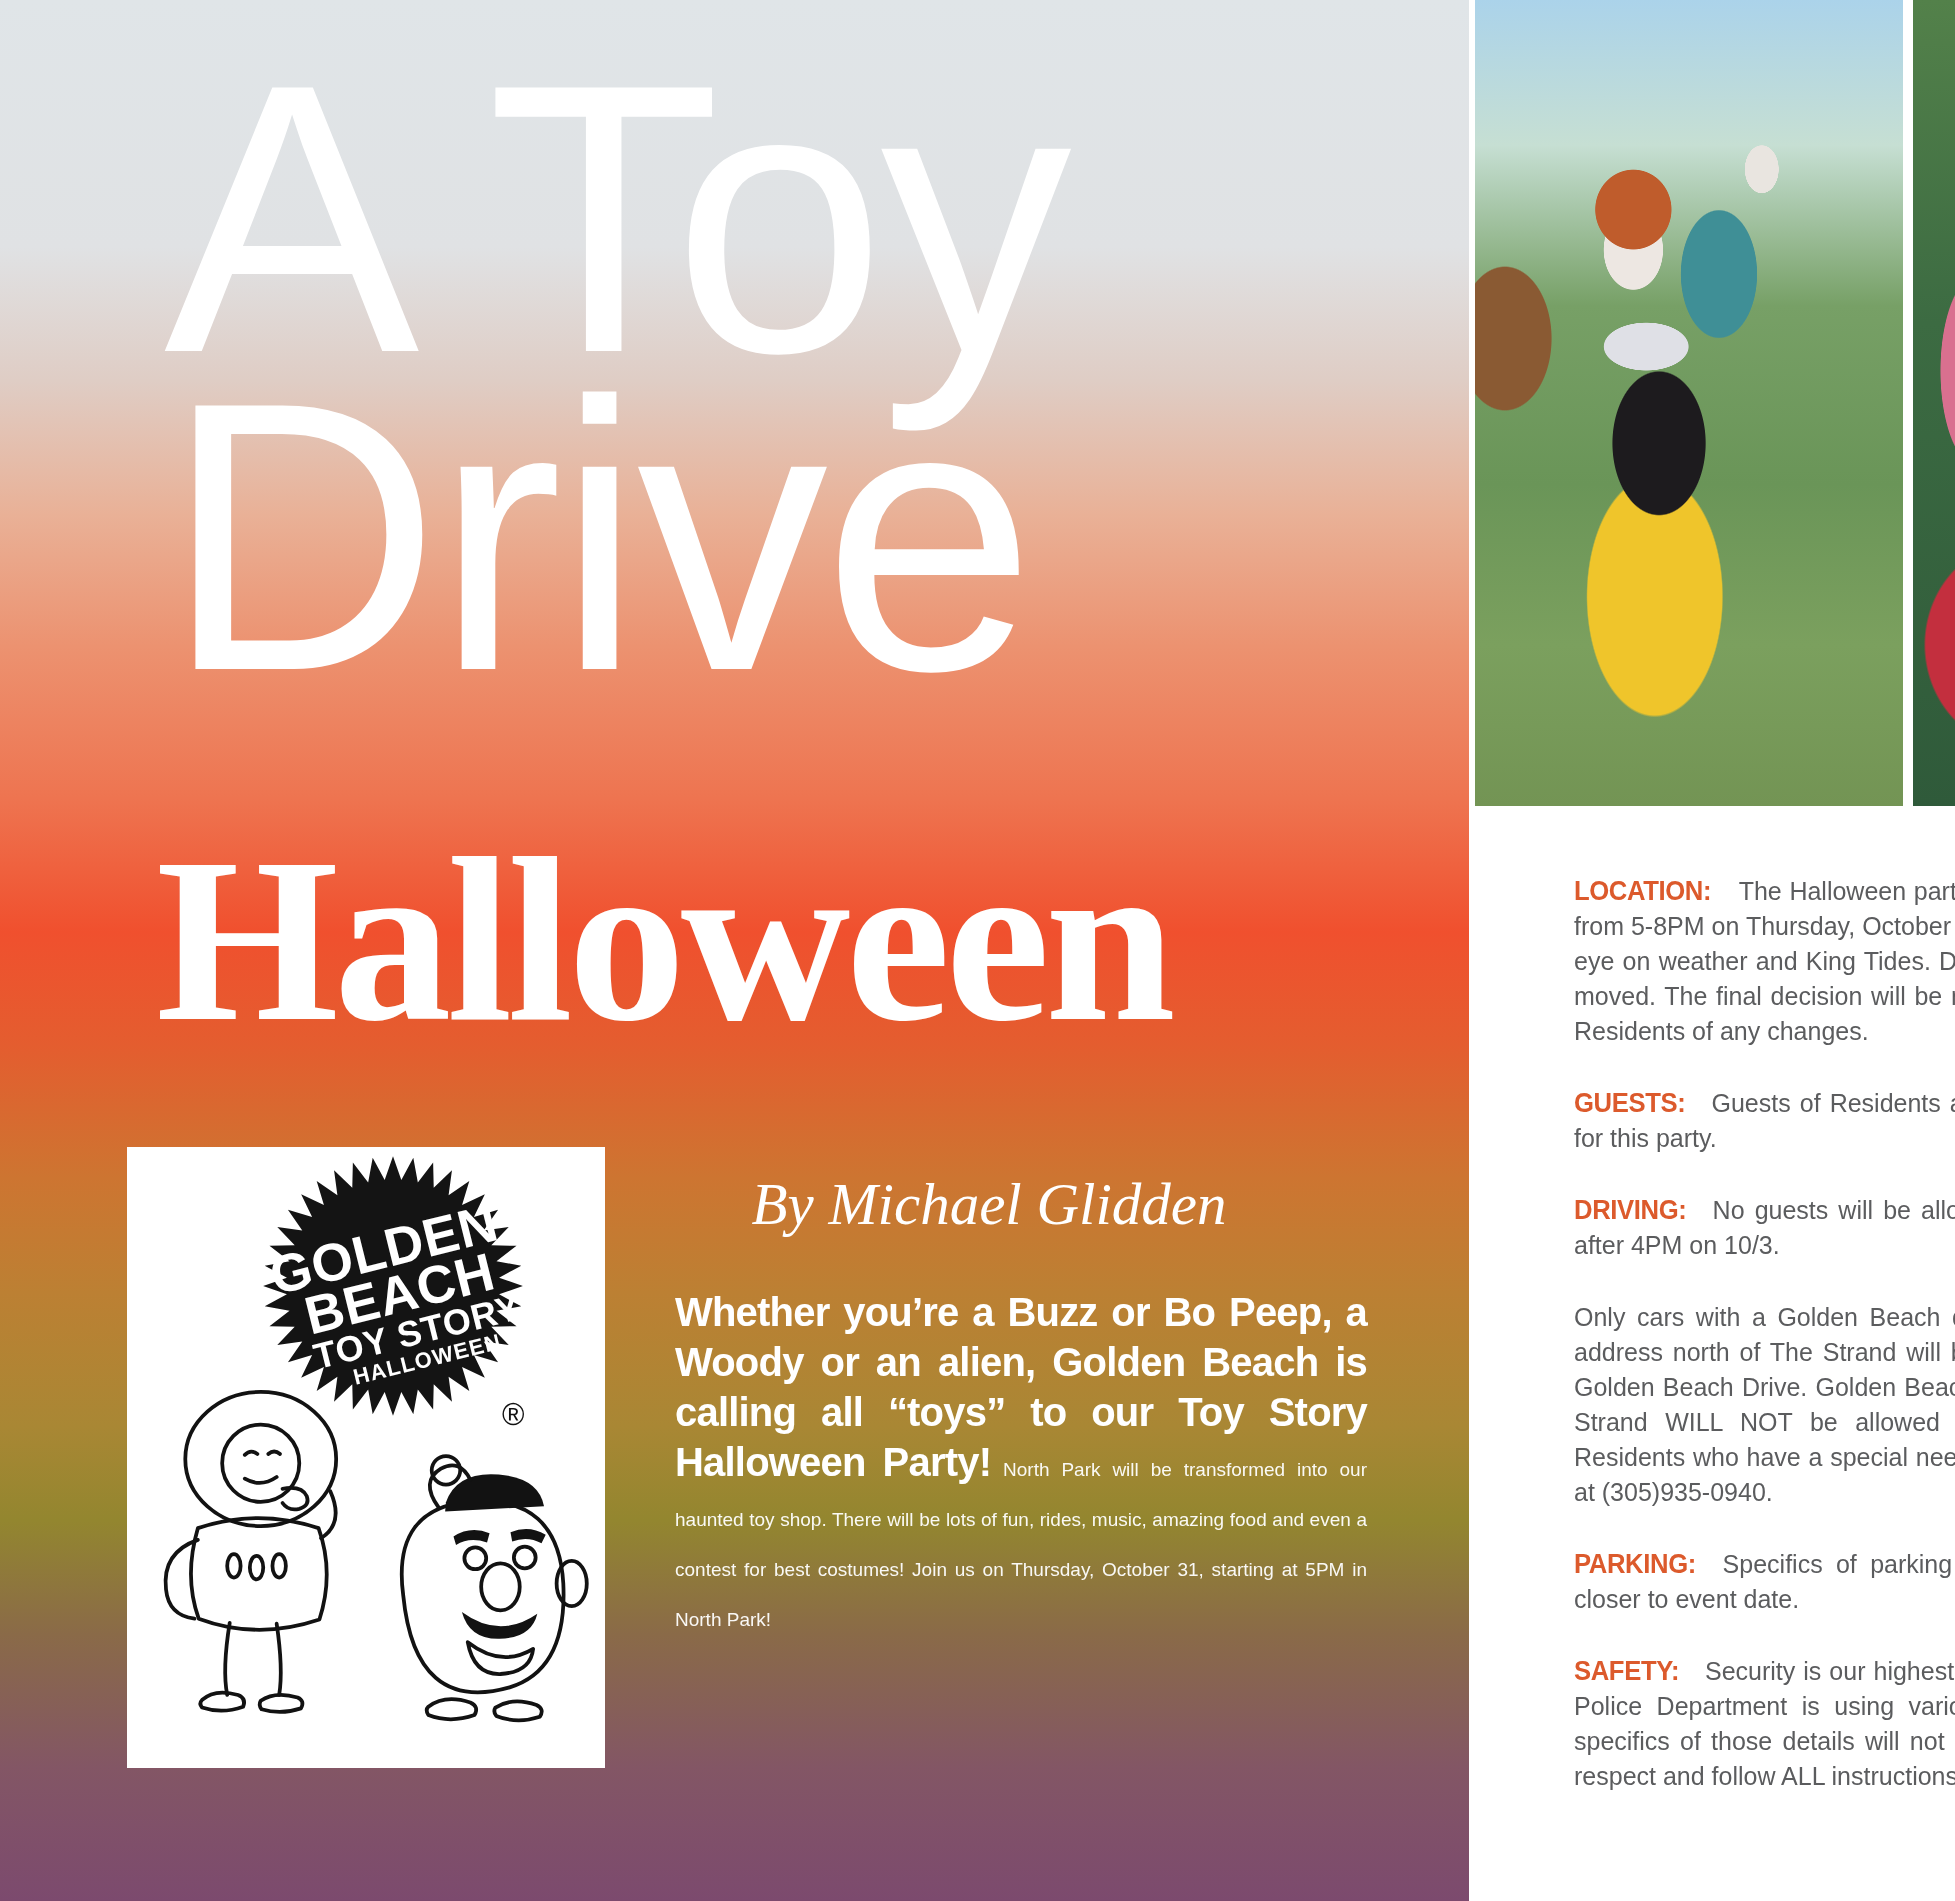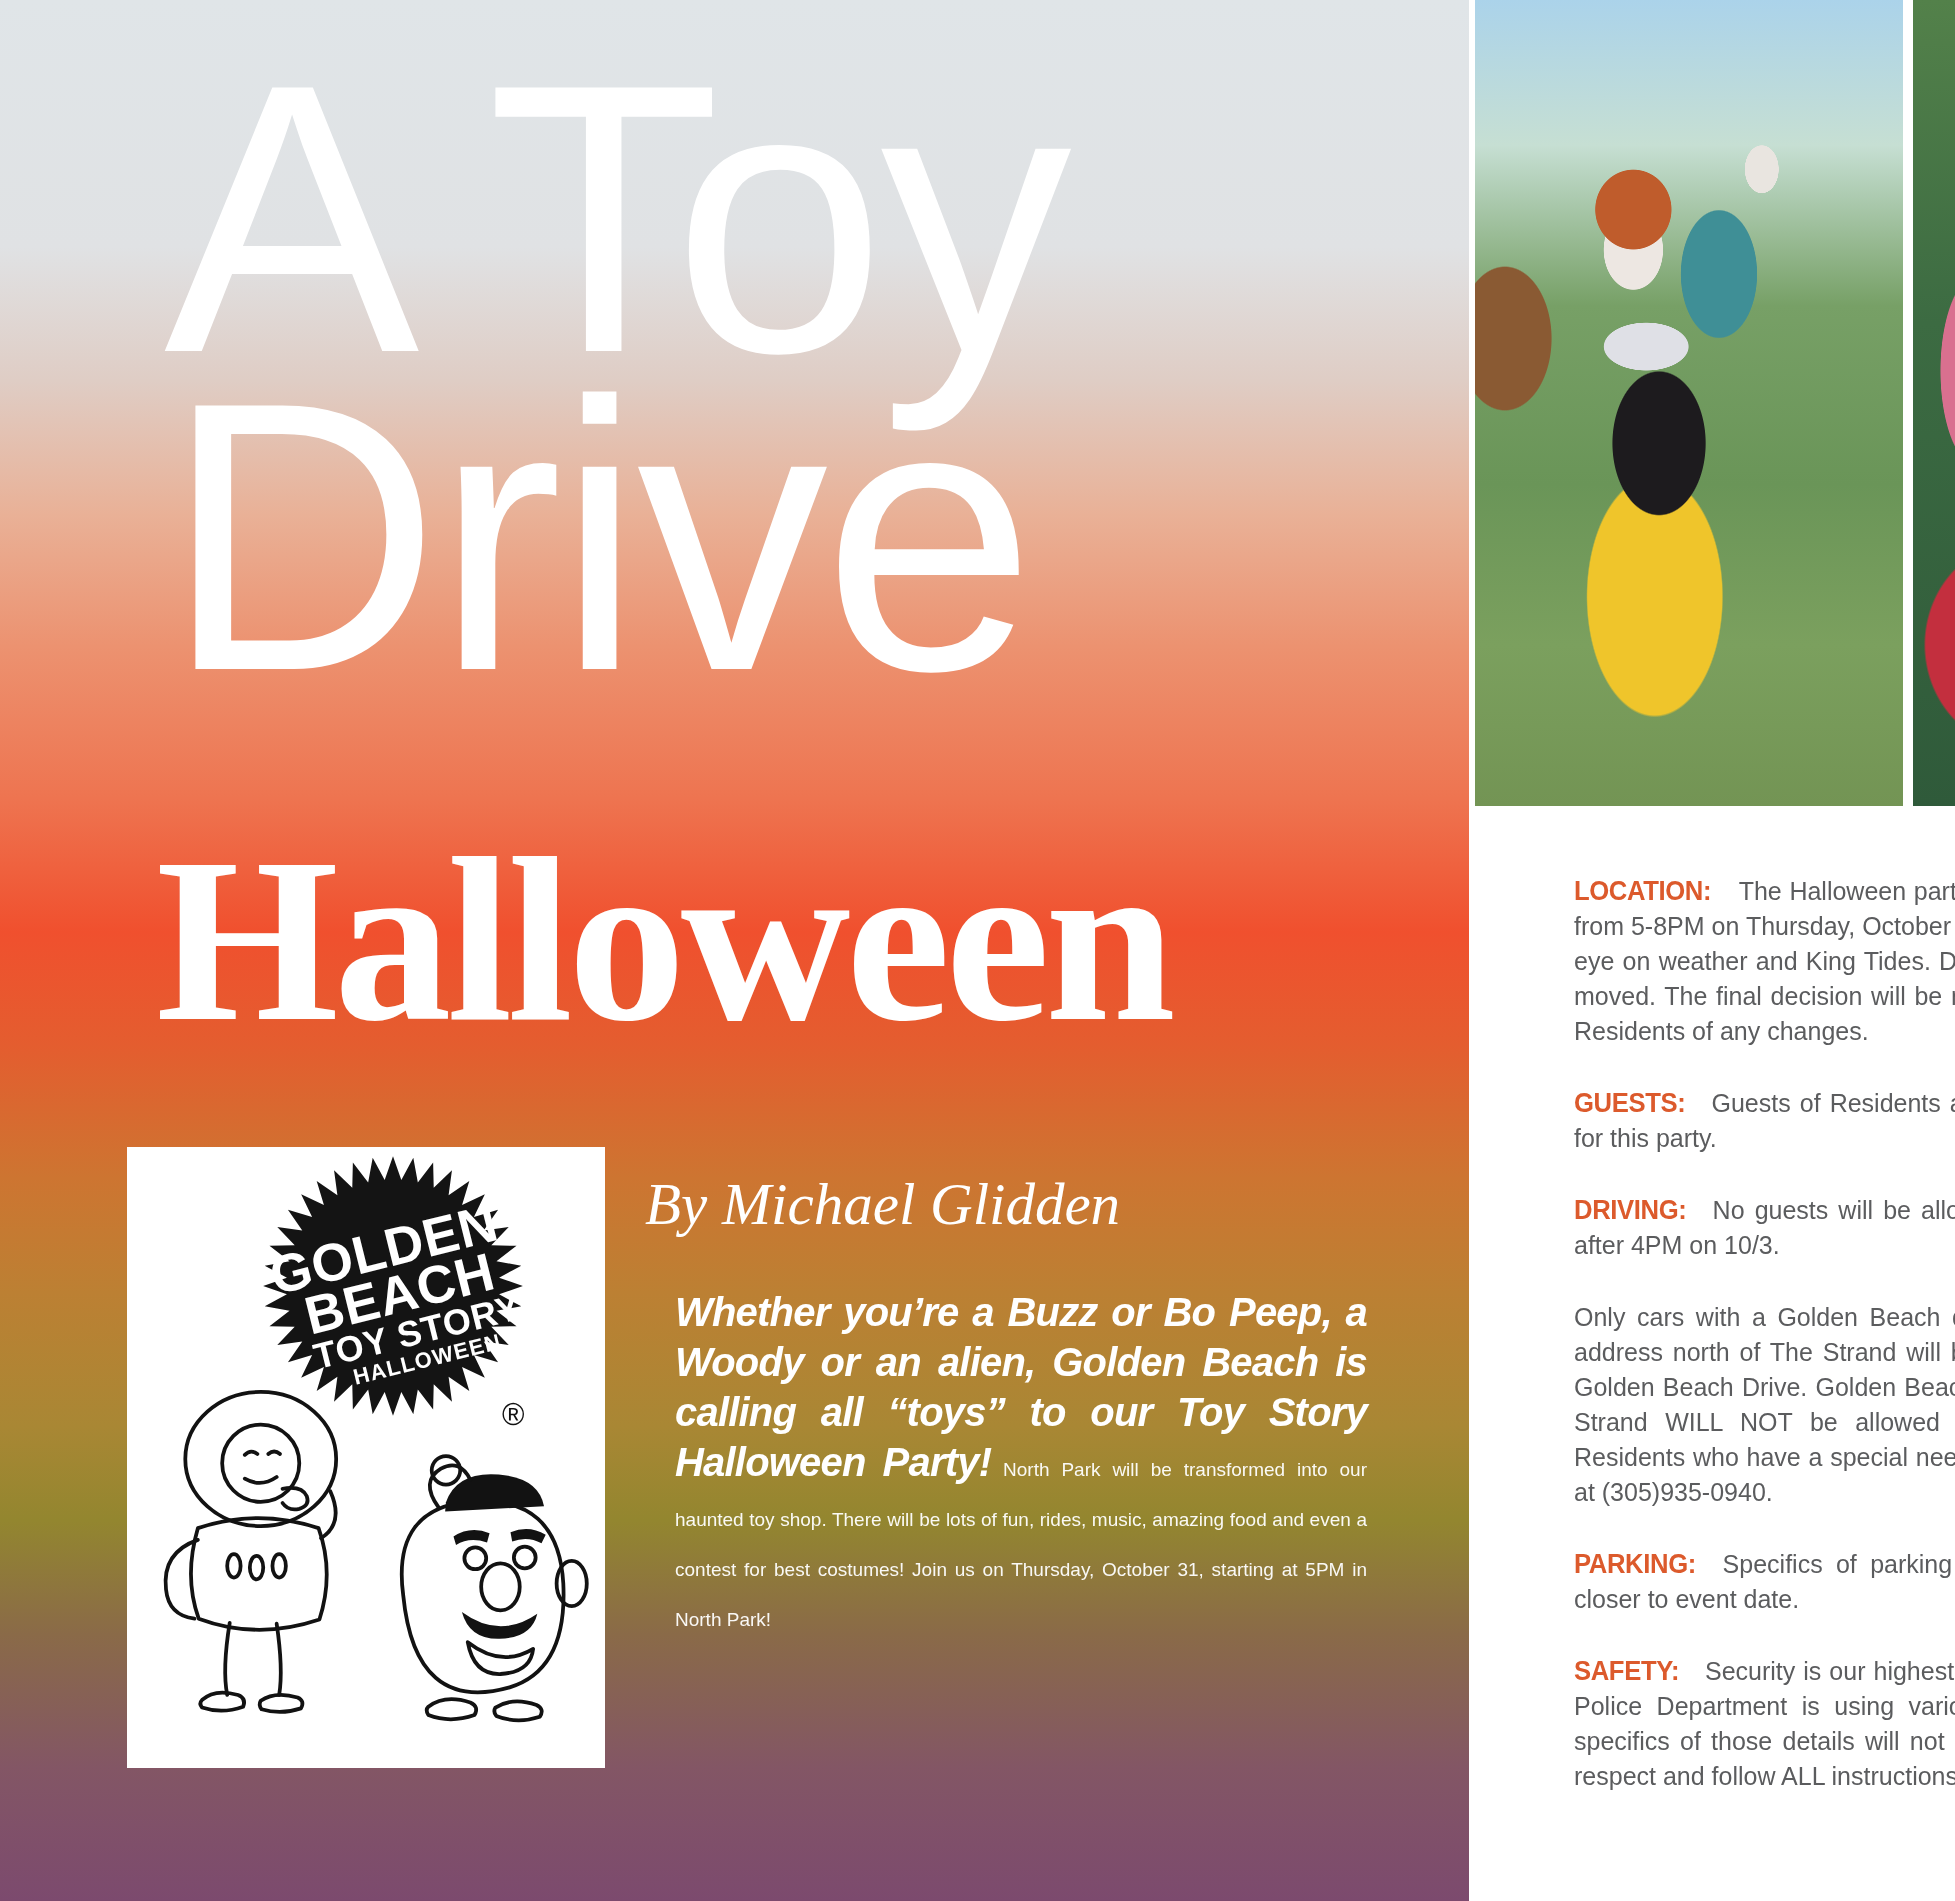--- a/index.html
+++ b/index.html
@@ -27,31 +27,31 @@
   }
   .title-serif{
     position:absolute;left:156px;top:823px;
     color:#ffffff;
     font-family:"Liberation Serif",serif;font-weight:700;
     font-size:235px;line-height:1;letter-spacing:-4.7px;
     white-space:nowrap;
   }
   .byline{
     position:absolute;left:645px;top:1169px;width:688px;
-    color:#ffffff;
+    text-align:center;color:#ffffff;
     font-family:"Liberation Serif",serif;font-style:italic;
     font-size:59px;line-height:1.2;
   }
   .intro{
     position:absolute;left:675px;top:1287px;width:692px;
     margin:0;text-align:justify;color:#ffffff;
   }
   .intro .ib{
     font-family:"Liberation Sans",sans-serif;
-    font-style:italic;font-weight:700;
+    font-weight:700;
     font-size:40px;line-height:50px;letter-spacing:-0.8px;
   }
   .intro .ir{
     font-weight:300;font-size:19px;line-height:50px;
     color:rgba(255,255,255,0.95);
   }
   
   .logo-box{
     position:absolute;left:127px;top:1147px;width:478px;height:621px;
     background:#ffffff;

